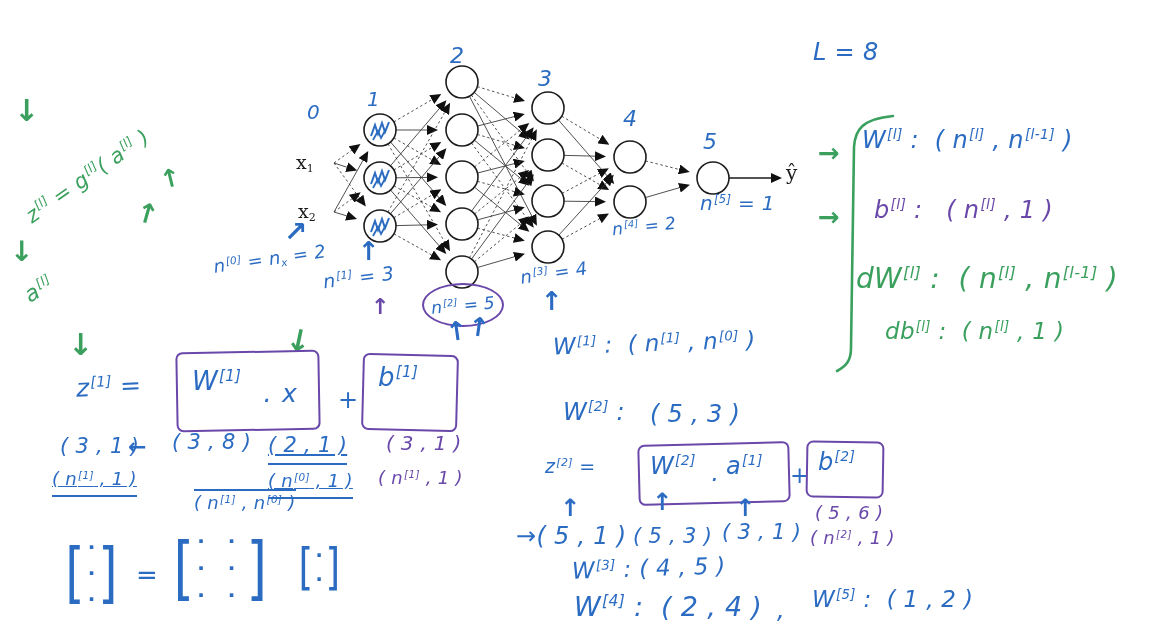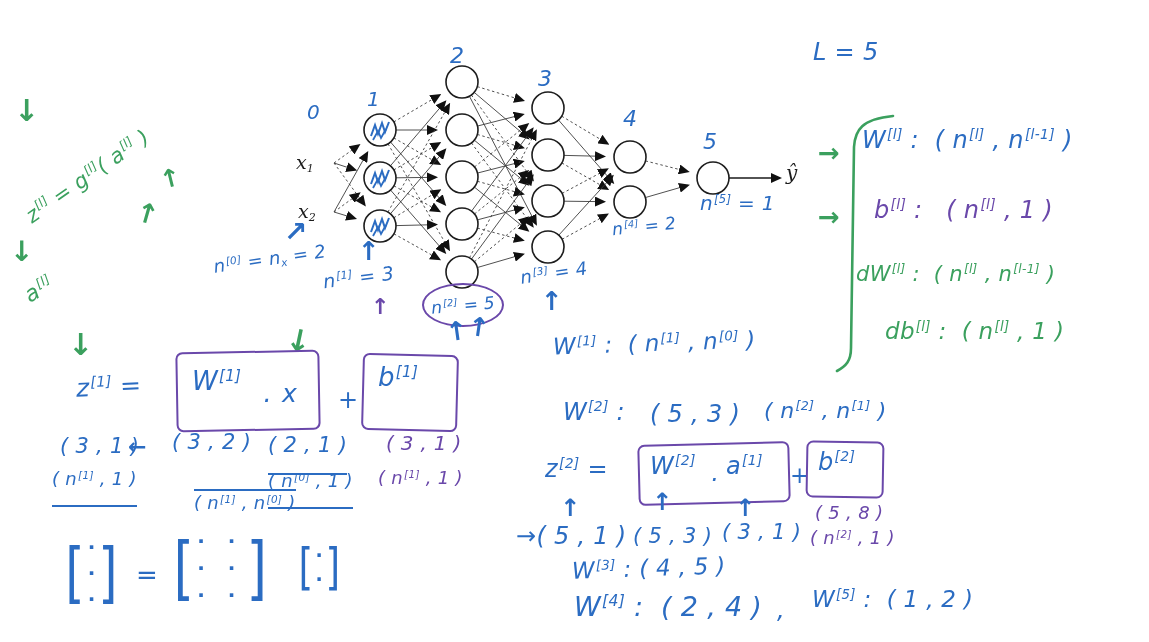--- a/index.html
+++ b/index.html
@@ -11,27 +11,27 @@
   html,body{margin:0;padding:0;background:#fff;}
   .canvas{
     position:relative;width:1149px;height:642px;background:#ffffff;overflow:hidden;
     font-family:"DejaVu Sans",sans-serif;color:var(--ink);
   }
   .t{position:absolute;white-space:pre;}
   .hw{font-style:italic;letter-spacing:.3px;}
   .blue{color:var(--blue);}
   .green{color:var(--green);}
   .purple{color:var(--purple);}
-  .serif{font-family:"DejaVu Serif",serif;font-style:italic;}
+  .serif{font-family:"DejaVu Serif",serif;}
   sup{font-size:58%;vertical-align:baseline;position:relative;top:-0.62em;margin-left:1px;line-height:0;}
   sub{font-size:58%;vertical-align:baseline;position:relative;top:0.28em;line-height:0;}
   .box{position:absolute;border:2.6px solid var(--purple);border-radius:7px;}
   .ellipse{position:absolute;border:2.4px solid var(--purple);border-radius:50%;
            display:flex;align-items:center;justify-content:center;}
-  .ul{border-bottom:2px solid currentColor;padding-bottom:16px;}
+  .ul{border-bottom:2px solid currentColor;padding-bottom:6px;text-decoration:underline;}
   .ol{border-top:2px solid currentColor;padding-top:1px;}
   .arrow{position:absolute;font-weight:bold;line-height:1;}
   .mtx{position:absolute;display:flex;align-items:center;color:var(--blue);}
   .mtx .br{font-weight:normal;transform:scaleX(.75);line-height:.9;}
   .mtx .dots{white-space:pre-line;text-align:center;font-weight:bold;}
   svg{position:absolute;left:0;top:0;}
 </style>
 </head>
 <body>
 
@@ -143,50 +143,50 @@
     <span class="hw blue" style="font-size:17px;transform:rotate(-5deg);white-space:pre;">n<sup>[2]</sup> = 5</span>
   </div>
   <div class="arrow blue" style="left:446px;top:318px;font-size:26px;transform:rotate(-8deg);">↑</div>
   <div class="arrow blue" style="left:468px;top:314px;font-size:26px;transform:rotate(8deg);">↑</div>
 
   <div class="t hw blue" style="left:520px;top:262px;font-size:18px;transform:rotate(-8deg);">n<sup>[3]</sup> = 4</div>
   <div class="arrow blue" style="left:541px;top:288px;font-size:26px;">↑</div>
   <div class="t hw blue" style="left:612px;top:216px;font-size:17px;transform:rotate(-6deg);">n<sup>[4]</sup> = 2</div>
   <div class="t hw blue" style="left:700px;top:191px;font-size:20px;">n<sup>[5]</sup> = 1</div>
 
-  <div class="t hw blue" style="left:813px;top:38px;font-size:24px;">L = 5</div>
+  <div class="t hw blue" style="left:813px;top:38px;font-size:24px;">L = 8</div>
 
   <div class="arrow green" style="left:14px;top:96px;font-size:30px;">↓</div>
   <div class="t hw green" style="left:28px;top:206px;font-size:21px;transform:rotate(-35deg);transform-origin:left center;">z<sup>[l]</sup> = g<sup>[l]</sup>( a<sup>[l]</sup> )</div>
   <div class="arrow green" style="left:136px;top:200px;font-size:27px;transform:rotate(16deg);">↑</div>
   <div class="arrow green" style="left:160px;top:166px;font-size:25px;transform:rotate(-14deg);">↑</div>
   <div class="arrow green" style="left:10px;top:238px;font-size:28px;">↓</div>
   <div class="t hw green" style="left:26px;top:284px;font-size:22px;transform:rotate(-30deg);transform-origin:left center;">a<sup>[l]</sup></div>
 
   <div class="arrow green" style="left:818px;top:140px;font-size:26px;">→</div>
   <div class="arrow green" style="left:818px;top:204px;font-size:26px;">→</div>
   <div class="t hw blue" style="left:862px;top:126px;font-size:24px;">W<sup>[l]</sup> :  ( n<sup>[l]</sup> , n<sup>[l-1]</sup> )</div>
   <div class="t hw purple" style="left:874px;top:196px;font-size:24px;">b<sup>[l]</sup> :   ( n<sup>[l]</sup> , 1 )</div>
-  <div class="t hw green" style="left:856px;top:262px;font-size:21px;">dW<sup>[l]</sup> :  ( n<sup>[l]</sup> , n<sup>[l-1]</sup> )</div>
+  <div class="t hw green" style="left:856px;top:262px;font-size:28px;">dW<sup>[l]</sup> :  ( n<sup>[l]</sup> , n<sup>[l-1]</sup> )</div>
   <div class="t hw green" style="left:870px;top:318px;font-size:23px;margin-left:15px;">db<sup>[l]</sup> :  ( n<sup>[l]</sup> , 1 )</div>
 
   <div class="arrow green" style="left:68px;top:330px;font-size:30px;">↓</div>
   <div class="arrow green" style="left:286px;top:326px;font-size:30px;transform:rotate(12deg);">↓</div>
   <div class="t hw blue" style="left:76px;top:372px;font-size:25px;transform:rotate(-3deg);">z<sup>[1]</sup> =</div>
   <div class="box" style="left:176px;top:351px;width:140px;height:76px;transform:rotate(-1deg);"></div>
   <div class="t hw blue" style="left:192px;top:366px;font-size:26px;">W<sup>[1]</sup></div>
   <div class="t hw blue" style="left:262px;top:386px;font-size:26px;">·</div>
   <div class="t hw blue" style="left:282px;top:379px;font-size:25px;">x</div>
   <div class="t hw blue" style="left:338px;top:386px;font-size:24px;">+</div>
   <div class="box" style="left:362px;top:354px;width:92px;height:73px;transform:rotate(1.5deg);"></div>
   <div class="t hw blue" style="left:378px;top:362px;font-size:26px;">b<sup>[1]</sup></div>
 
   <div class="t hw blue" style="left:60px;top:434px;font-size:21px;">( 3 , 1 )</div>
   <div class="arrow blue" style="left:128px;top:436px;font-size:22px;">←</div>
-  <div class="t hw blue" style="left:172px;top:430px;font-size:21px;">( 3 , 2 )</div>
+  <div class="t hw blue" style="left:172px;top:430px;font-size:21px;">( 3 , 8 )</div>
   <div class="t hw blue ul" style="left:268px;top:433px;font-size:21px;">( 2 , 1 )</div>
   <div class="t hw purple" style="left:386px;top:431px;font-size:20px;">( 3 , 1 )</div>
 
   <div class="t hw blue ul" style="left:52px;top:468px;font-size:18px;">( n<sup>[1]</sup> , 1 )</div>
   <div class="t hw blue ol" style="left:170px;top:489px;font-size:18px;margin-left:24px;">( n<sup>[1]</sup> , n<sup>[0]</sup> )</div>
   <div class="t hw blue ul" style="left:268px;top:470px;font-size:18px;">( n<sup>[0]</sup> , 1 )</div>
   <div class="t hw purple" style="left:378px;top:467px;font-size:18px;">( n<sup>[1]</sup> , 1 )</div>
 
   <div class="mtx" style="left:62px;top:534px;">
     <span class="br" style="font-size:66px;">[</span>
@@ -206,39 +206,38 @@
   <div class="mtx" style="left:296px;top:544px;">
     <span class="br" style="font-size:50px;">[</span>
     <span class="dots" style="font-size:19px;line-height:1.25;">·
 ·</span>
     <span class="br" style="font-size:50px;">]</span>
   </div>
 
   <div class="t hw blue" style="left:553px;top:330px;font-size:23px;transform:rotate(-2deg);">W<sup>[1]</sup> :  ( n<sup>[1]</sup> , n<sup>[0]</sup> )</div>
   <div class="t hw blue" style="left:563px;top:398px;font-size:24px;">W<sup>[2]</sup> :</div>
   <div class="t hw blue" style="left:650px;top:400px;font-size:24px;">( 5 , 3 )</div>
-  <div class="t hw blue" style="left:764px;top:398px;font-size:22px;">( n<sup>[2]</sup> , n<sup>[1]</sup> )</div>
-
-  <div class="t hw blue" style="left:545px;top:455px;font-size:24px;">z<sup>[2]</sup> =</div>
+
+  <div class="t hw blue" style="left:545px;top:455px;font-size:19px;">z<sup>[2]</sup> =</div>
   <div class="box" style="left:638px;top:443px;width:148px;height:57px;transform:rotate(-1.5deg);"></div>
   <div class="t hw blue" style="left:650px;top:452px;font-size:24px;">W<sup>[2]</sup></div>
   <div class="t hw blue" style="left:710px;top:466px;font-size:24px;">·</div>
   <div class="t hw blue" style="left:726px;top:452px;font-size:24px;">a<sup>[1]</sup></div>
   <div class="t hw blue" style="left:790px;top:462px;font-size:23px;">+</div>
   <div class="box" style="left:806px;top:441px;width:74px;height:53px;transform:rotate(1deg);"></div>
   <div class="t hw blue" style="left:818px;top:448px;font-size:24px;">b<sup>[2]</sup></div>
 
   <div class="arrow blue" style="left:560px;top:496px;font-size:24px;">↑</div>
   <div class="arrow blue" style="left:652px;top:490px;font-size:24px;">↑</div>
   <div class="arrow blue" style="left:735px;top:496px;font-size:24px;">↑</div>
 
   <div class="t hw blue" style="left:516px;top:522px;font-size:24px;">→( 5 , 1 )</div>
   <div class="t hw blue" style="left:633px;top:524px;font-size:21px;">( 5 , 3 )</div>
   <div class="t hw blue" style="left:722px;top:520px;font-size:21px;">( 3 , 1 )</div>
-  <div class="t hw purple" style="left:815px;top:502px;font-size:18px;">( 5 , 8 )</div>
+  <div class="t hw purple" style="left:815px;top:502px;font-size:18px;">( 5 , 6 )</div>
   <div class="t hw purple" style="left:810px;top:527px;font-size:18px;">( n<sup>[2]</sup> , 1 )</div>
 
   <div class="t hw blue" style="left:572px;top:555px;font-size:23px;transform:rotate(-2deg);">W<sup>[3]</sup> : ( 4 , 5 )</div>
   <div class="t hw blue" style="left:574px;top:591px;font-size:27px;">W<sup>[4]</sup> :  ( 2 , 4 )</div>
   <div class="t hw blue" style="left:777px;top:596px;font-size:24px;">,</div>
   <div class="t hw blue" style="left:812px;top:586px;font-size:23px;text-align:right;">W<sup>[5]</sup> :  ( 1 , 2 )</div>
 
 </div>
 
 </body></html>

